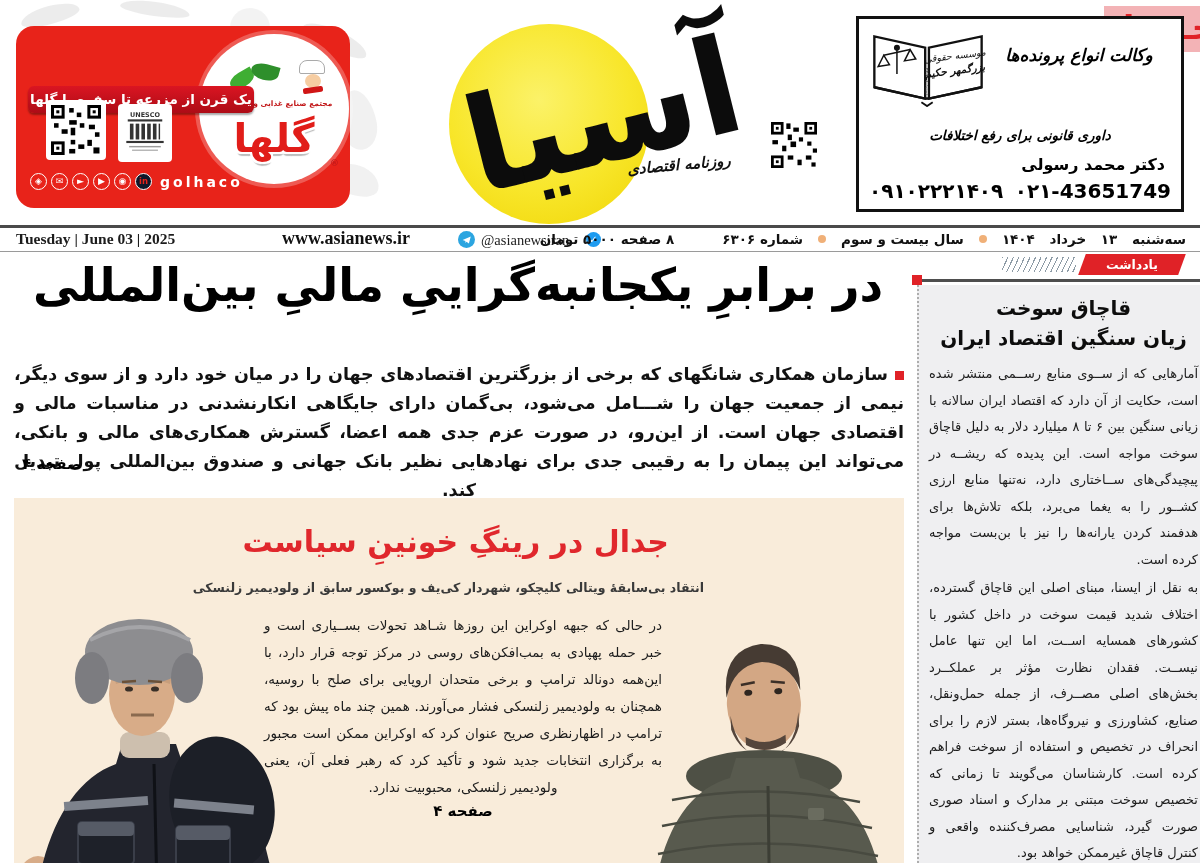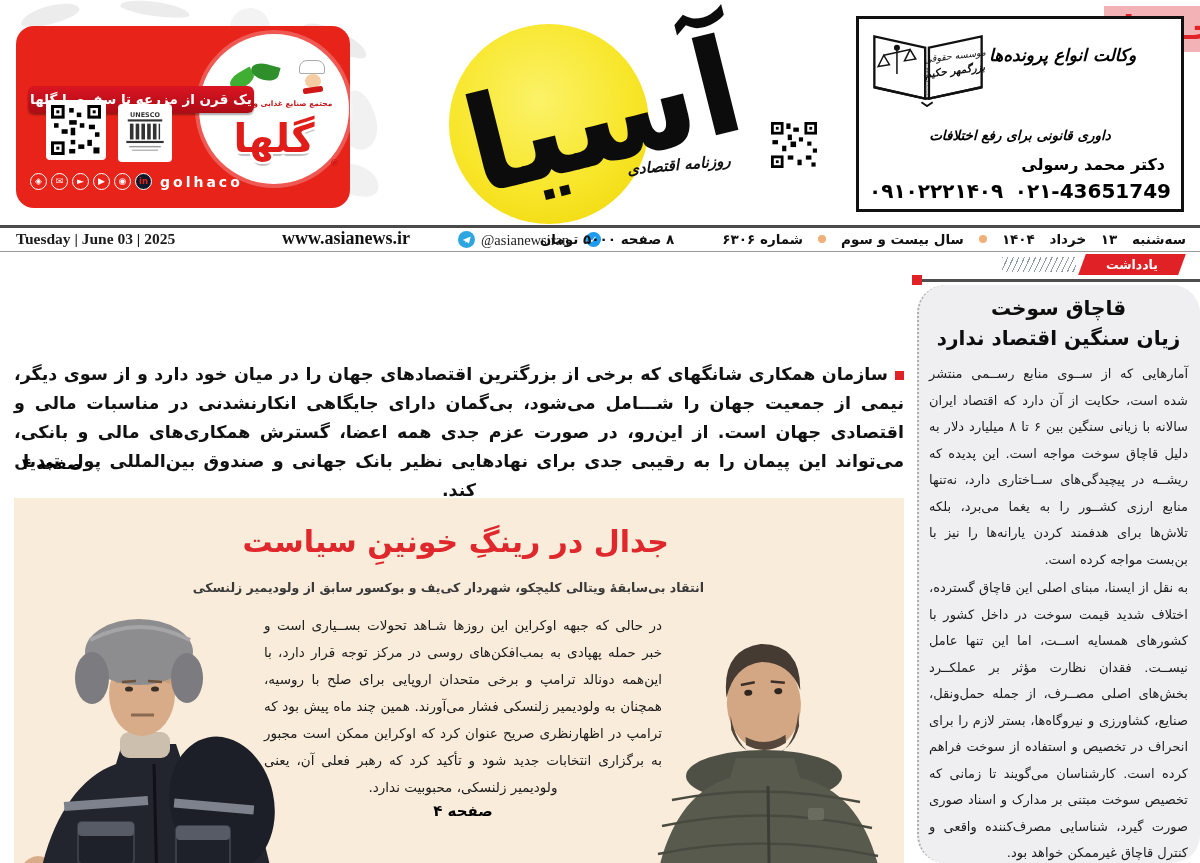--- a/index.html
+++ b/index.html
@@ -35,21 +35,21 @@
   #sun { position:absolute; left:66px; top:24px; width:200px; height:200px; border-radius:50%;
     background:radial-gradient(circle at 45% 38%, #fbf268 0%, #f8e62a 55%, #efd403 100%); }
   #asia-logo { position:absolute; left:0; top:16px; width:440px; height:200px; display:flex; align-items:center; justify-content:center;
     font-size:132px; font-weight:bold; color:#0c0c0c; transform:rotate(-14deg); line-height:1; }
   #masthead-sub { position:absolute; left:244px; top:156px; font-size:15px; font-weight:bold; font-style:italic; color:#111; transform:rotate(-5deg); direction:rtl; }
   .qr { background:#fff; padding:3px; }
 
   
   #legal-ad { left:856px; top:16px; width:328px; height:196px; border:3px solid #111; background:#fff; direction:rtl; }
   #legal-book { position:absolute; left:6px; top:8px; }
-  #legal-l1 { position:absolute; right:12px; top:26px; width:180px; text-align:left; font-family:"DejaVu Serif",serif; font-style:italic; font-size:17px; font-weight:bold; }
+  #legal-l1 { position:absolute; right:12px; top:26px; width:180px; text-align:center; font-family:"DejaVu Serif",serif; font-style:italic; font-size:17px; font-weight:bold; }
   #legal-l2 { position:absolute; right:0; top:76px; width:210px; text-align:center; font-size:19px; font-weight:bold; }
   #legal-l3 { position:absolute; right:0; top:108px; width:100%; text-align:center; font-family:"DejaVu Serif",serif; font-style:italic; font-size:13.5px; font-weight:bold; }
   #legal-name-row { position:absolute; top:136px; left:0; width:100%; display:flex; justify-content:space-between; padding:0 16px; font-size:16px; font-weight:bold; }
   #legal-phone-row { position:absolute; top:160px; left:0; width:100%; display:flex; justify-content:space-between; padding:0 10px; font-size:20px; font-weight:bold; }
   #corner-banner { left:1104px; top:6px; width:96px; height:46px; background:#f3b3b6; overflow:hidden; text-align:center; }
   #corner-banner span { color:#e02227; font-size:33px; font-weight:bold; line-height:44px; }
 
   
   #rule-thick { left:0; top:225px; width:1200px; height:3px; background:#4a4a4a; z-index:4; }
   #rule-thin { left:0; top:251px; width:1200px; height:1px; background:#9a9a9a; z-index:4; }
@@ -79,21 +79,21 @@
   #f-pageref { position:absolute; left:250px; top:304px; width:398px; text-align:center; font-size:15px; font-weight:bold; direction:rtl; }
 
   
   #note-col { left:914px; top:252px; width:286px; height:611px; }
   #note-tab { position:absolute; right:18px; top:2px; width:100px; height:21px; background:#e02227; transform:skewX(-20deg); }
   #note-tab span { display:block; transform:skewX(20deg); color:#fff; font-size:12.5px; font-weight:bold; text-align:center; line-height:21px; }
   #note-hatch { position:absolute; right:124px; top:5px; width:74px; height:15px;
     background:repeating-linear-gradient(115deg, #8d9ba6 0 1px, transparent 1px 5px); }
   #note-rule { position:absolute; left:0; top:27px; width:100%; height:2.5px; background:#4e4e4e; }
   #note-sq { position:absolute; left:-2px; top:23px; width:10px; height:10px; background:#e02227; }
-  #note-box { position:absolute; left:3px; top:33px; width:283px; height:578px; background:#efeff1; border-left:2px dotted #adadad; padding:8px 12px 0 10px; overflow:hidden;border-radius:28px; }
+  #note-box { position:absolute; left:3px; top:33px; width:283px; height:578px; background:#efeff1; border-left:2px dotted #adadad; padding:8px 2px 0 10px; overflow:hidden; }
   .note-title { text-align:center; font-size:20px; font-weight:bold; color:#0d0d0d; direction:rtl; line-height:30px; }
   .note-p { direction:rtl; text-align:justify; font-size:13px; line-height:26.5px; color:#1d1d1d; margin-top:2px; }
 </style>
 </head>
 <body>
 
 <div id="page">
 
   <div id="spice-bg" class="abs">
     <div class="doodle" style="left:20px;top:6px;width:60px;height:18px;transform:rotate(-15deg);"></div>
@@ -266,20 +266,21 @@
   <div id="verified" class="abs">✓</div>
   <div id="fa-dateline" class="abs">
     <span id="fa-date">سه‌شنبه ۱۳ خرداد ۱۴۰۴</span>
     <span class="dot"></span>
     <span>سال بیست و سوم</span>
     <span class="dot"></span>
     <span>شماره ۶۳۰۶</span>
     <span id="fa-pages">۸ صفحه ۵۰۰۰ تومان</span>
   </div>
 
+  <div id="lead-headline" class="abs">در برابرِ یکجانبه‌گراییِ مالیِ بین‌المللی</div>
   <div id="lead-body" class="abs"><span class="red-sq"></span><span>سازمان همکاری شانگهای که برخی از بزرگترین اقتصادهای جهان را در میان خود دارد و از سوی دیگر، نیمی از جمعیت جهان را شـــامل می‌شود، بی‌گمان دارای جایگاهی انکارنشدنی در مناسبات مالی و اقتصادی جهان است. از این‌رو، در صورت عزم جدی همه اعضا، گسترش همکاری‌های مالی و بانکی، می‌تواند این پیمان را به رقیبی جدی برای نهادهایی نظیر بانک جهانی و صندوق بین‌المللی پول تبدیل کند.</span></div>
   <div id="lead-pageref" class="abs">صفحه ۴</div>
 
   <div id="feature-box" class="abs">
 
     <svg id="klitschko" width="300" height="338" viewBox="0 0 300 338">
       <ellipse cx="14" cy="300" rx="24" ry="38" fill="#d8ac88"></ellipse>
       <path d="M8,338 C14,252 42,188 92,170 L98,150 L152,150 L158,168 C220,178 248,232 254,338 Z" fill="#23252e"></path>
       <ellipse cx="198" cy="210" rx="52" ry="68" fill="#1c1f27" transform="rotate(-12 198 210)"></ellipse>
       <rect x="96" y="138" width="50" height="26" rx="9" fill="#cdbfae"></rect>
@@ -335,20 +336,20 @@
 
   <div id="note-col" class="abs">
     <div id="note-hatch"></div>
     <div id="note-tab">
         <span>یادداشت</span>
       </div>
     <div id="note-rule"></div>
     <div id="note-sq"></div>
     <div id="note-box">
       <div class="note-title">قاچاق سوخت</div>
-      <div class="note-title" style="margin-bottom:8px;">زیان سنگین اقتصاد ندارد</div>
+      <div class="note-title" style="margin-bottom:8px;">زیان سنگین اقتصاد ایران</div>
       <div class="note-p">آمارهایی که از ســوی منابع رســمی منتشر شده است، حکایت از آن دارد که اقتصاد ایران سالانه با زیانی سنگین بین ۶ تا ۸ میلیارد دلار به دلیل قاچاق سوخت مواجه است. این پدیده که ریشــه در پیچیدگی‌های ســاختاری دارد، نه‌تنها منابع ارزی کشــور را به یغما می‌برد، بلکه تلاش‌ها برای هدفمند کردن یارانه‌ها را نیز با بن‌بست مواجه کرده است.</div>
       <div class="note-p">به نقل از ایسنا، مبنای اصلی این قاچاق گسترده، اختلاف شدید قیمت سوخت در داخل کشور با کشورهای همسایه اســت، اما این تنها عامل نیســت. فقدان نظارت مؤثر بر عملکــرد بخش‌های اصلی مصــرف، از جمله حمل‌ونقل، صنایع، کشاورزی و نیروگاه‌ها، بستر لازم را برای انحراف در تخصیص و استفاده از سوخت فراهم کرده است. کارشناسان می‌گویند تا زمانی که تخصیص سوخت مبتنی بر مدارک و اسناد صوری صورت گیرد، شناسایی مصرف‌کننده واقعی و کنترل قاچاق غیرممکن خواهد بود.</div>
 
     </div>
   </div>
 
 </div>
 
 </body></html>

